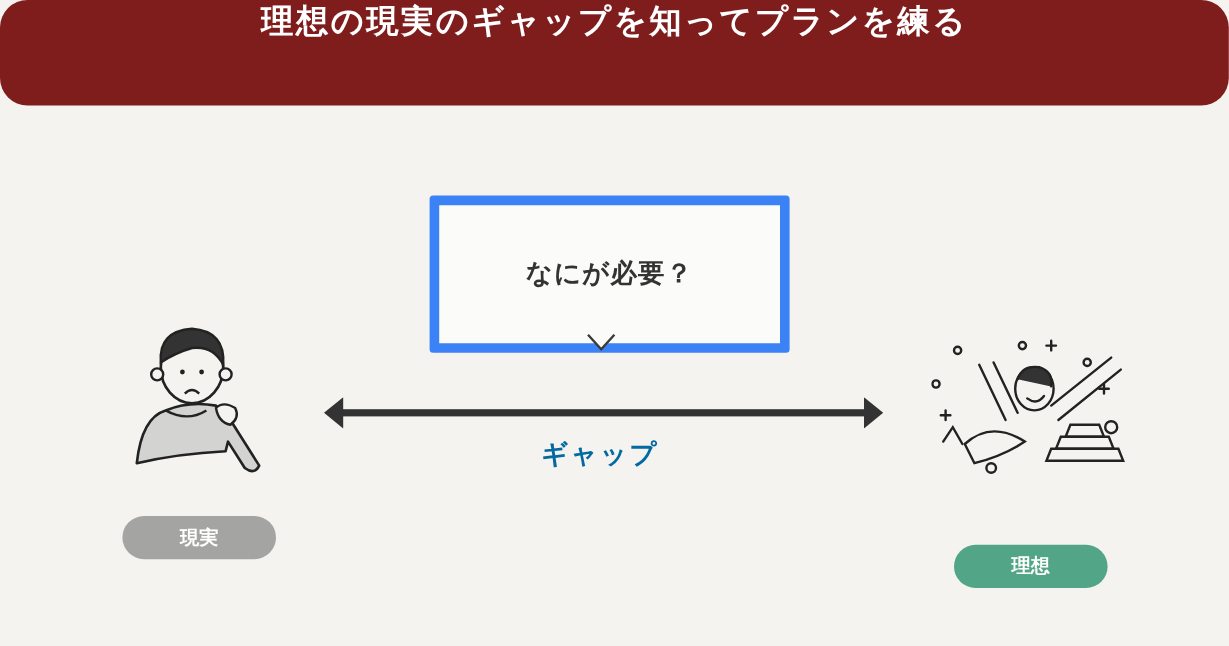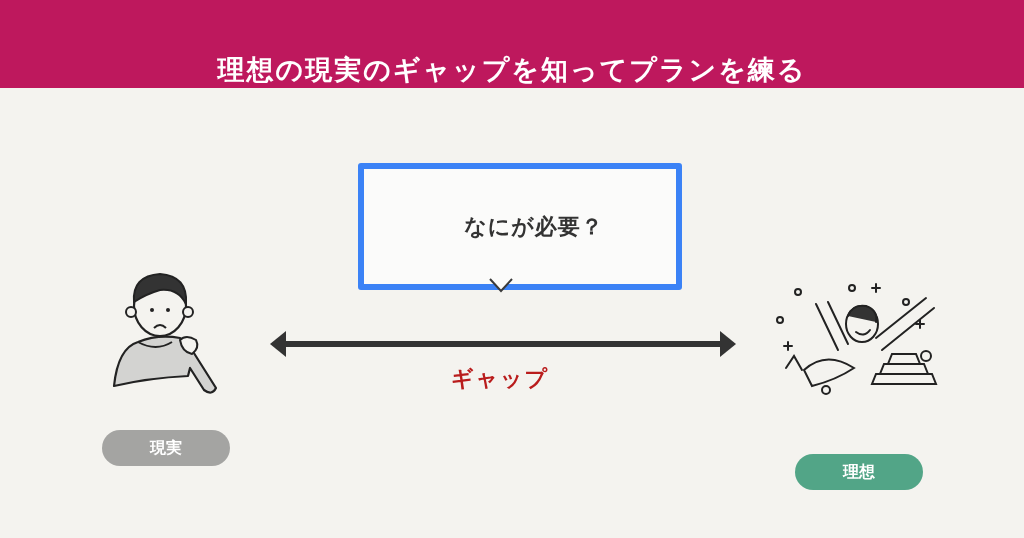--- a/index.html
+++ b/index.html
@@ -1,23 +1,23 @@
 <!DOCTYPE html>
 <html><head>
 <meta charset="utf-8">
 <style>
   html,body{margin:0;padding:0;}
   body{width:1024px;height:538px;background:#f4f3ef;position:relative;overflow:hidden;font-family:"DejaVu Sans","Liberation Sans",sans-serif;}
-  .header{position:absolute;left:0;top:0;width:1024px;height:88px;background:#be185d;display:flex;align-items:flex-end;justify-content:center;}
+  .header{position:absolute;left:0;top:0;width:1024px;height:88px;background:#7f1d1d;display:flex;align-items:flex-start;justify-content:center;border-radius:23px;}
   .header .title{color:#ffffff;font-size:27px;font-weight:bold;letter-spacing:2px;}
-  .bubble{position:absolute;left:358px;top:163px;width:284px;height:115px;background:#fbfbfa;border:6px solid #3b82f6;border-radius:3px;display:flex;flex-direction:column;align-items:center;justify-content:center;padding-left:28px;}
+  .bubble{position:absolute;left:358px;top:163px;width:284px;height:115px;background:#fbfbfa;border:8px solid #3b82f6;border-radius:3px;display:flex;flex-direction:column;align-items:center;justify-content:center;}
   .bubble .line{font-size:22px;font-weight:bold;color:#333;line-height:38px;letter-spacing:1px;}
   .tail{position:absolute;left:489px;top:278px;}
   .arrow{position:absolute;left:270px;top:331px;}
-  .gap-label{position:absolute;left:400px;top:364px;width:200px;text-align:center;font-size:22px;font-weight:bold;color:#b91c1c;letter-spacing:2px;}
+  .gap-label{position:absolute;left:400px;top:364px;width:200px;text-align:center;font-size:22px;font-weight:bold;color:#0369a1;letter-spacing:2px;}
   .pill{position:absolute;top:430px;width:128px;height:36px;border-radius:18px;display:flex;align-items:center;justify-content:center;color:#fff;font-size:16px;font-weight:bold;}
   .pill.reality{left:102px;background:#a4a4a2;}
   .pill.ideal{left:795px;background:#52a587;margin-top:24px;}
   .fig{position:absolute;}
 </style>
 </head>
 <body>
 
 <div class="header">
   <div class="title">理想の現実のギャップを知ってプランを練る</div>

